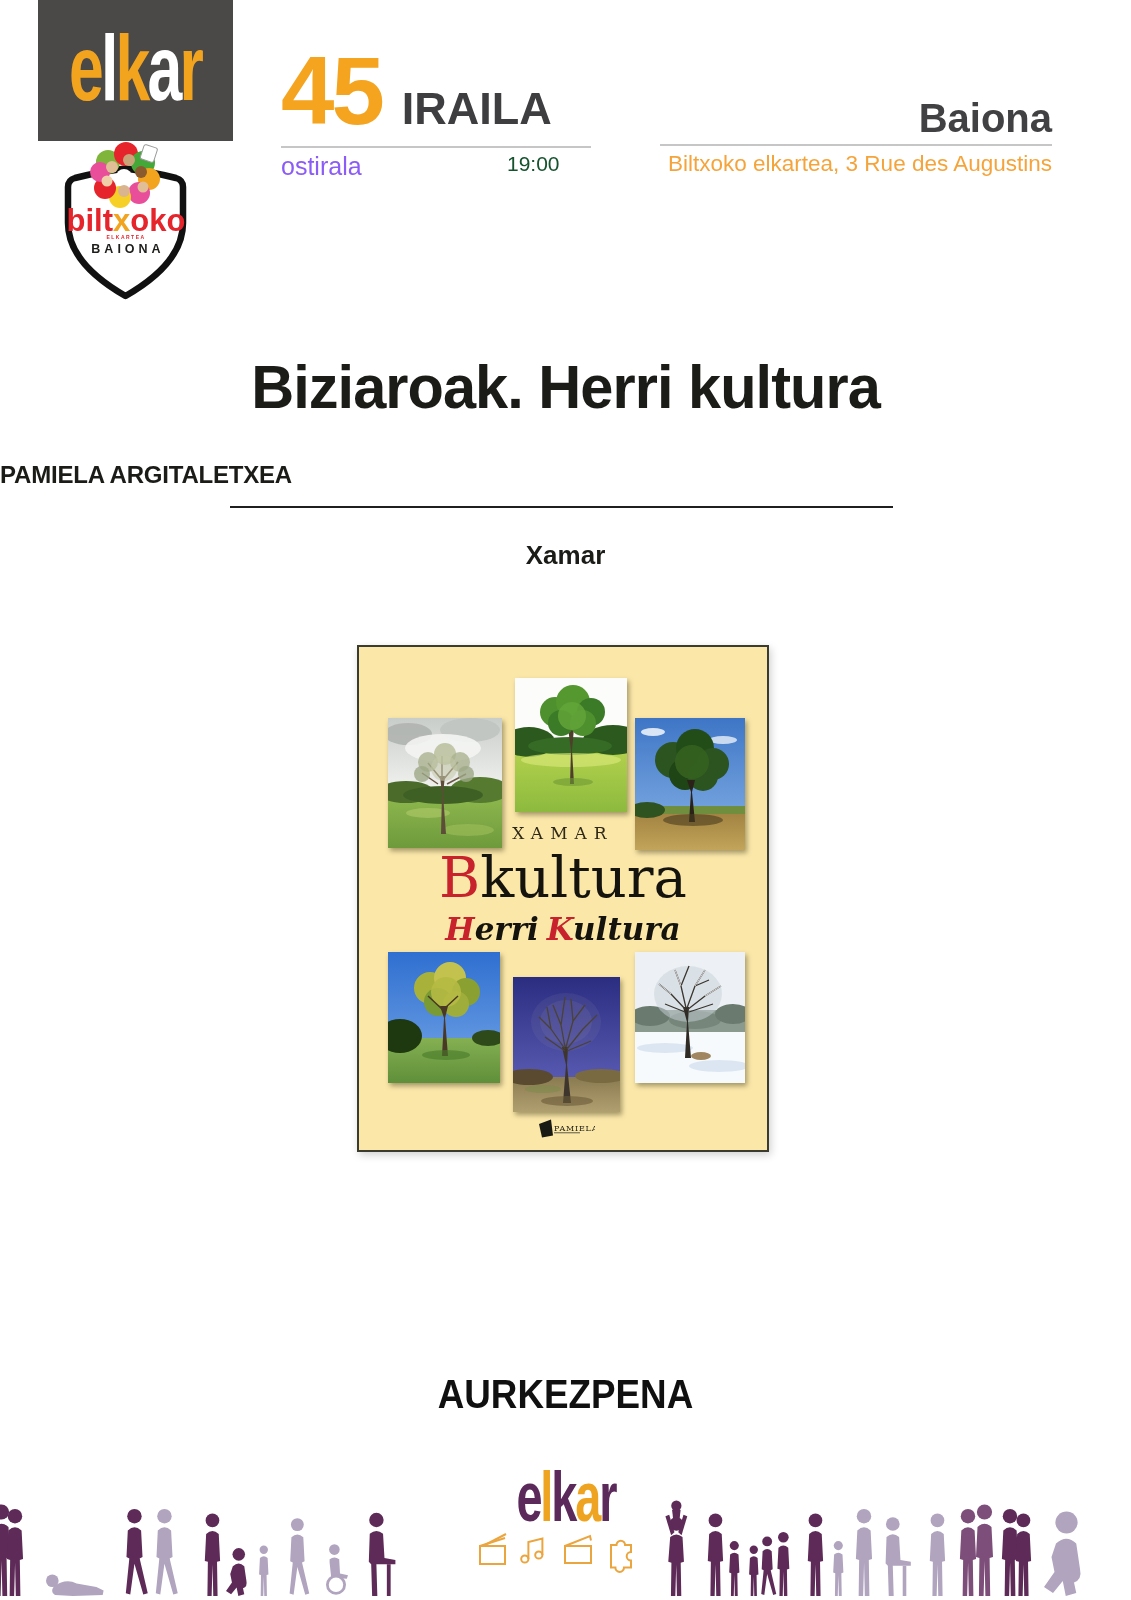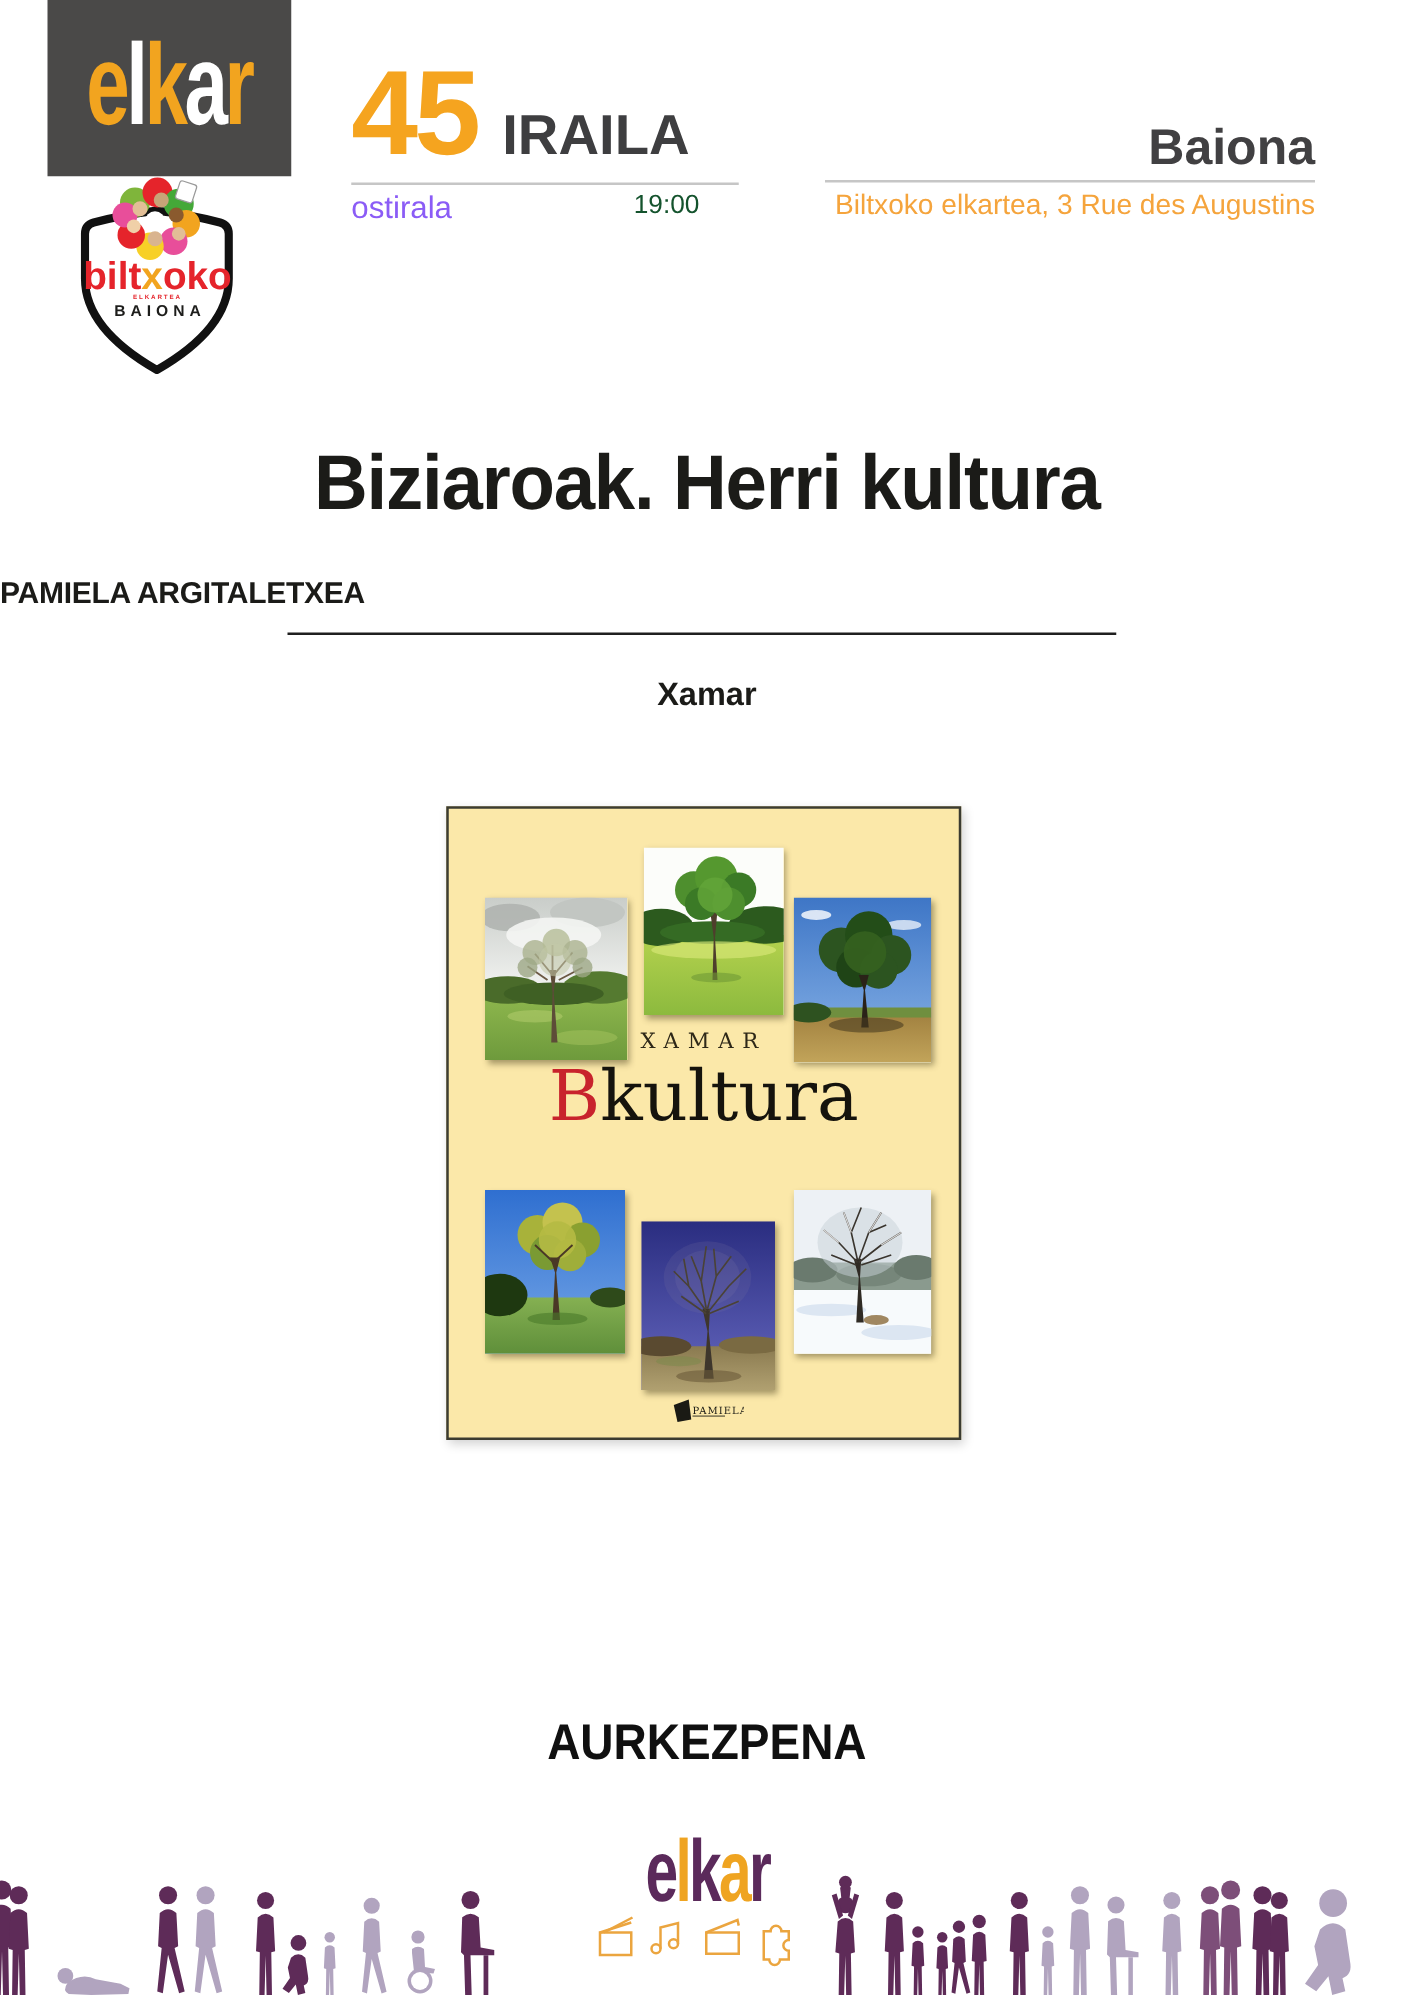--- a/index.html
+++ b/index.html
@@ -207,20 +207,21 @@
         <circle cx="50" cy="56" r="16" fill="#1f4416"></circle>
         <circle cx="68" cy="58" r="15" fill="#2c5420"></circle>
         <circle cx="57" cy="44" r="17" fill="#35621f" opacity=".9"></circle>
         <path d="M54,104 L56,74 52,62 60,62 57,74 60,104 Z" fill="#2a2218"></path>
         <ellipse cx="58" cy="102" rx="30" ry="6" fill="#4a3c20" opacity=".6"></ellipse>
       </svg>
     </div>
 
     <div class="cov-author">XAMAR</div>
     <div class="cov-title"><span class="red">B</span><span>kultura</span></div>
+    <div class="cov-sub"><span class="red">H</span><span>erri</span><span class="sp"></span><span class="red">K</span><span>ultura</span></div>
 
     <div class="photo" style="left:29px;top:305px;">
       <svg width="112" height="131" viewBox="0 0 112 131">
         <defs>
           <linearGradient id="p4s" x1="0" y1="0" x2="0" y2="1">
             <stop offset="0" stop-color="#2f6fd0"></stop>
               <stop offset="1" stop-color="#77a8e8"></stop>
           </linearGradient>
           <linearGradient id="p4g" x1="0" y1="0" x2="0" y2="1">
             <stop offset="0" stop-color="#85b052"></stop>

